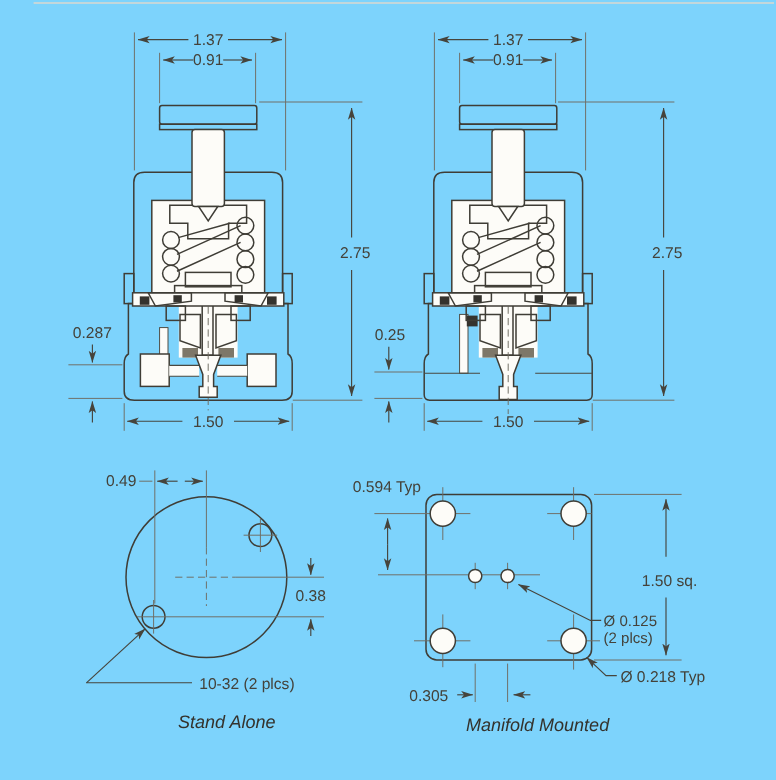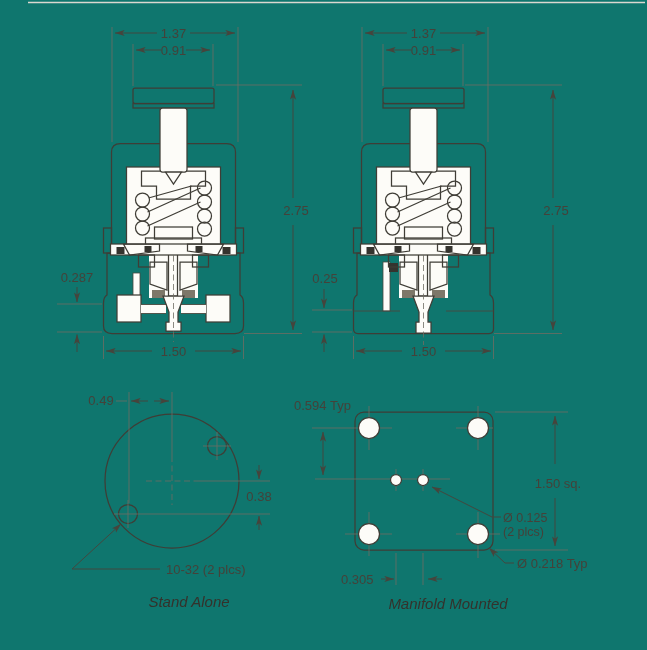--- a/index.html
+++ b/index.html
@@ -1,16 +1,16 @@
 <!DOCTYPE html>
 <html><head>
 <meta charset="utf-8">
 <style>
   html,body{margin:0;padding:0;background:#ffffff;}
-  .page{width:647px;height:650px;background:#0f766e;position:relative;overflow:hidden;}
+  .page{width:647px;height:650px;background:#7dd3fc;position:relative;overflow:hidden;}
   svg{display:block;}
   .ln{stroke:#3f3d36;fill:none;stroke-width:1.25;}
   .lnthin{stroke:#4a483f;fill:none;stroke-width:.9;}
   .ext{stroke:#6f6c62;fill:none;stroke-width:.8;}
   .dim{stroke:#46443c;fill:none;stroke-width:.95;}
   .dash{stroke-dasharray:6 3.5;}
   .paper{fill:#fdfcf8;}
   .dimtxt{font:13px "Liberation Sans",sans-serif;fill:#44423a;}
   .smalltxt{font:12.5px "Liberation Sans",sans-serif;fill:#44423a;}
   .cap{font:italic 15px "Liberation Sans",sans-serif;fill:#34322c;}

